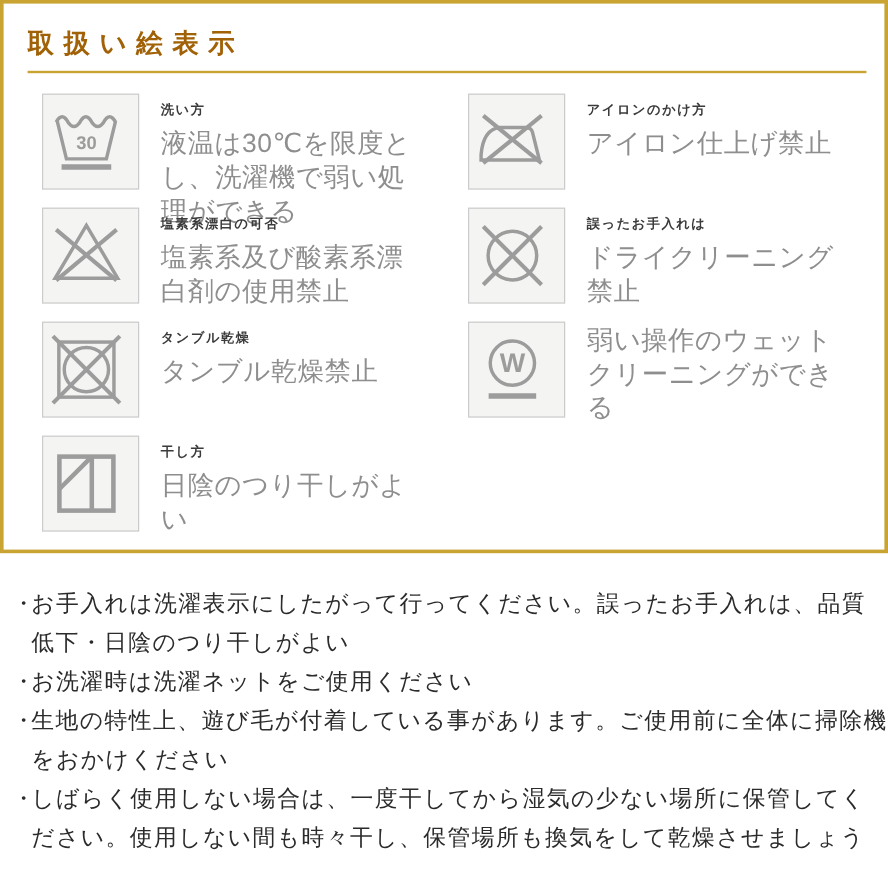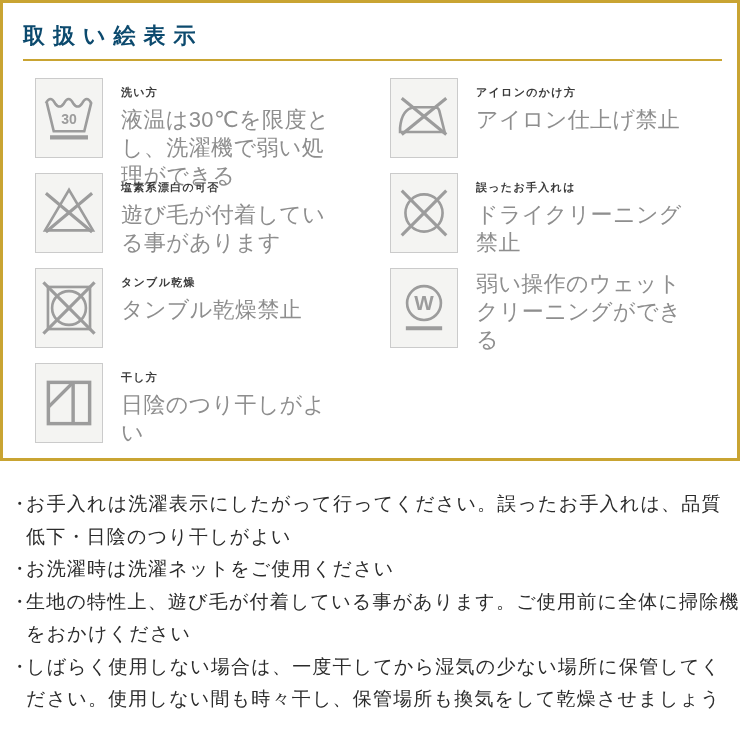--- a/index.html
+++ b/index.html
@@ -13,21 +13,21 @@
 
   
   .care-panel {
     width: 740px;
     height: 461px;
     border: 3px solid #C9A432;
     background: #fff;
     padding: 18px 15px 0 20px;
   }
   .panel-title {
-    color: #0c4a6e;
+    color: #a16207;
     font-size: 22px;
     font-weight: 700;
     letter-spacing: 8px;
     line-height: 30px;
   }
   .title-underline {
     border: none;
     border-top: 2px solid #C9A432;
     margin-top: 8px;
   }
@@ -37,28 +37,28 @@
     padding-left: 12px;
   }
   .care-col-left { width: 355px; }
   .care-col-right { flex: 1; }
   .care-item {
     display: flex;
     height: 95px;
     align-items: flex-start;
   }
   .icon-box {
-    width: 68px;
+    width: 81px;
     height: 80px;
     flex: none;
     background: #F4F4F2;
     border: 1px solid #CBCBCB;
     display: flex;
     align-items: center;
-    justify-content: flex-end;
+    justify-content: flex-start;
   }
   .icon-box svg { width: 72px; height: 72px; display: block; }
   .item-text { margin-left: 18px; width: 210px; }
   .item-title {
     font-size: 11px;
     font-weight: 700;
     color: #3B3B3B;
     letter-spacing: 1.3px;
     line-height: 24px;
     margin-top: 2px;
@@ -124,21 +124,21 @@
         <div class="care-item">
           <div class="icon-box">
             <svg viewBox="0 0 80 80">
               <path class="sym" d="M40,12 L11,61 L69,61 Z"></path>
               <line class="sym-x" x1="12" y1="16" x2="68" y2="63"></line>
               <line class="sym-x" x1="68" y1="16" x2="12" y2="63"></line>
             </svg>
           </div>
           <div class="item-text">
             <div class="item-title">塩素系漂白の可否</div>
-            <div class="item-desc">遊び毛が付着している事があります</div>
+            <div class="item-desc">塩素系及び酸素系漂白剤の使用禁止</div>
           </div>
         </div>
 
         <div class="care-item">
           <div class="icon-box">
             <svg viewBox="0 0 80 80">
               <rect class="sym" x="14.5" y="14.5" width="51" height="51"></rect>
               <circle class="sym" cx="40" cy="40" r="20.5"></circle>
               <line class="sym-x" x1="9" y1="9" x2="71" y2="71"></line>
               <line class="sym-x" x1="71" y1="9" x2="9" y2="71"></line>

